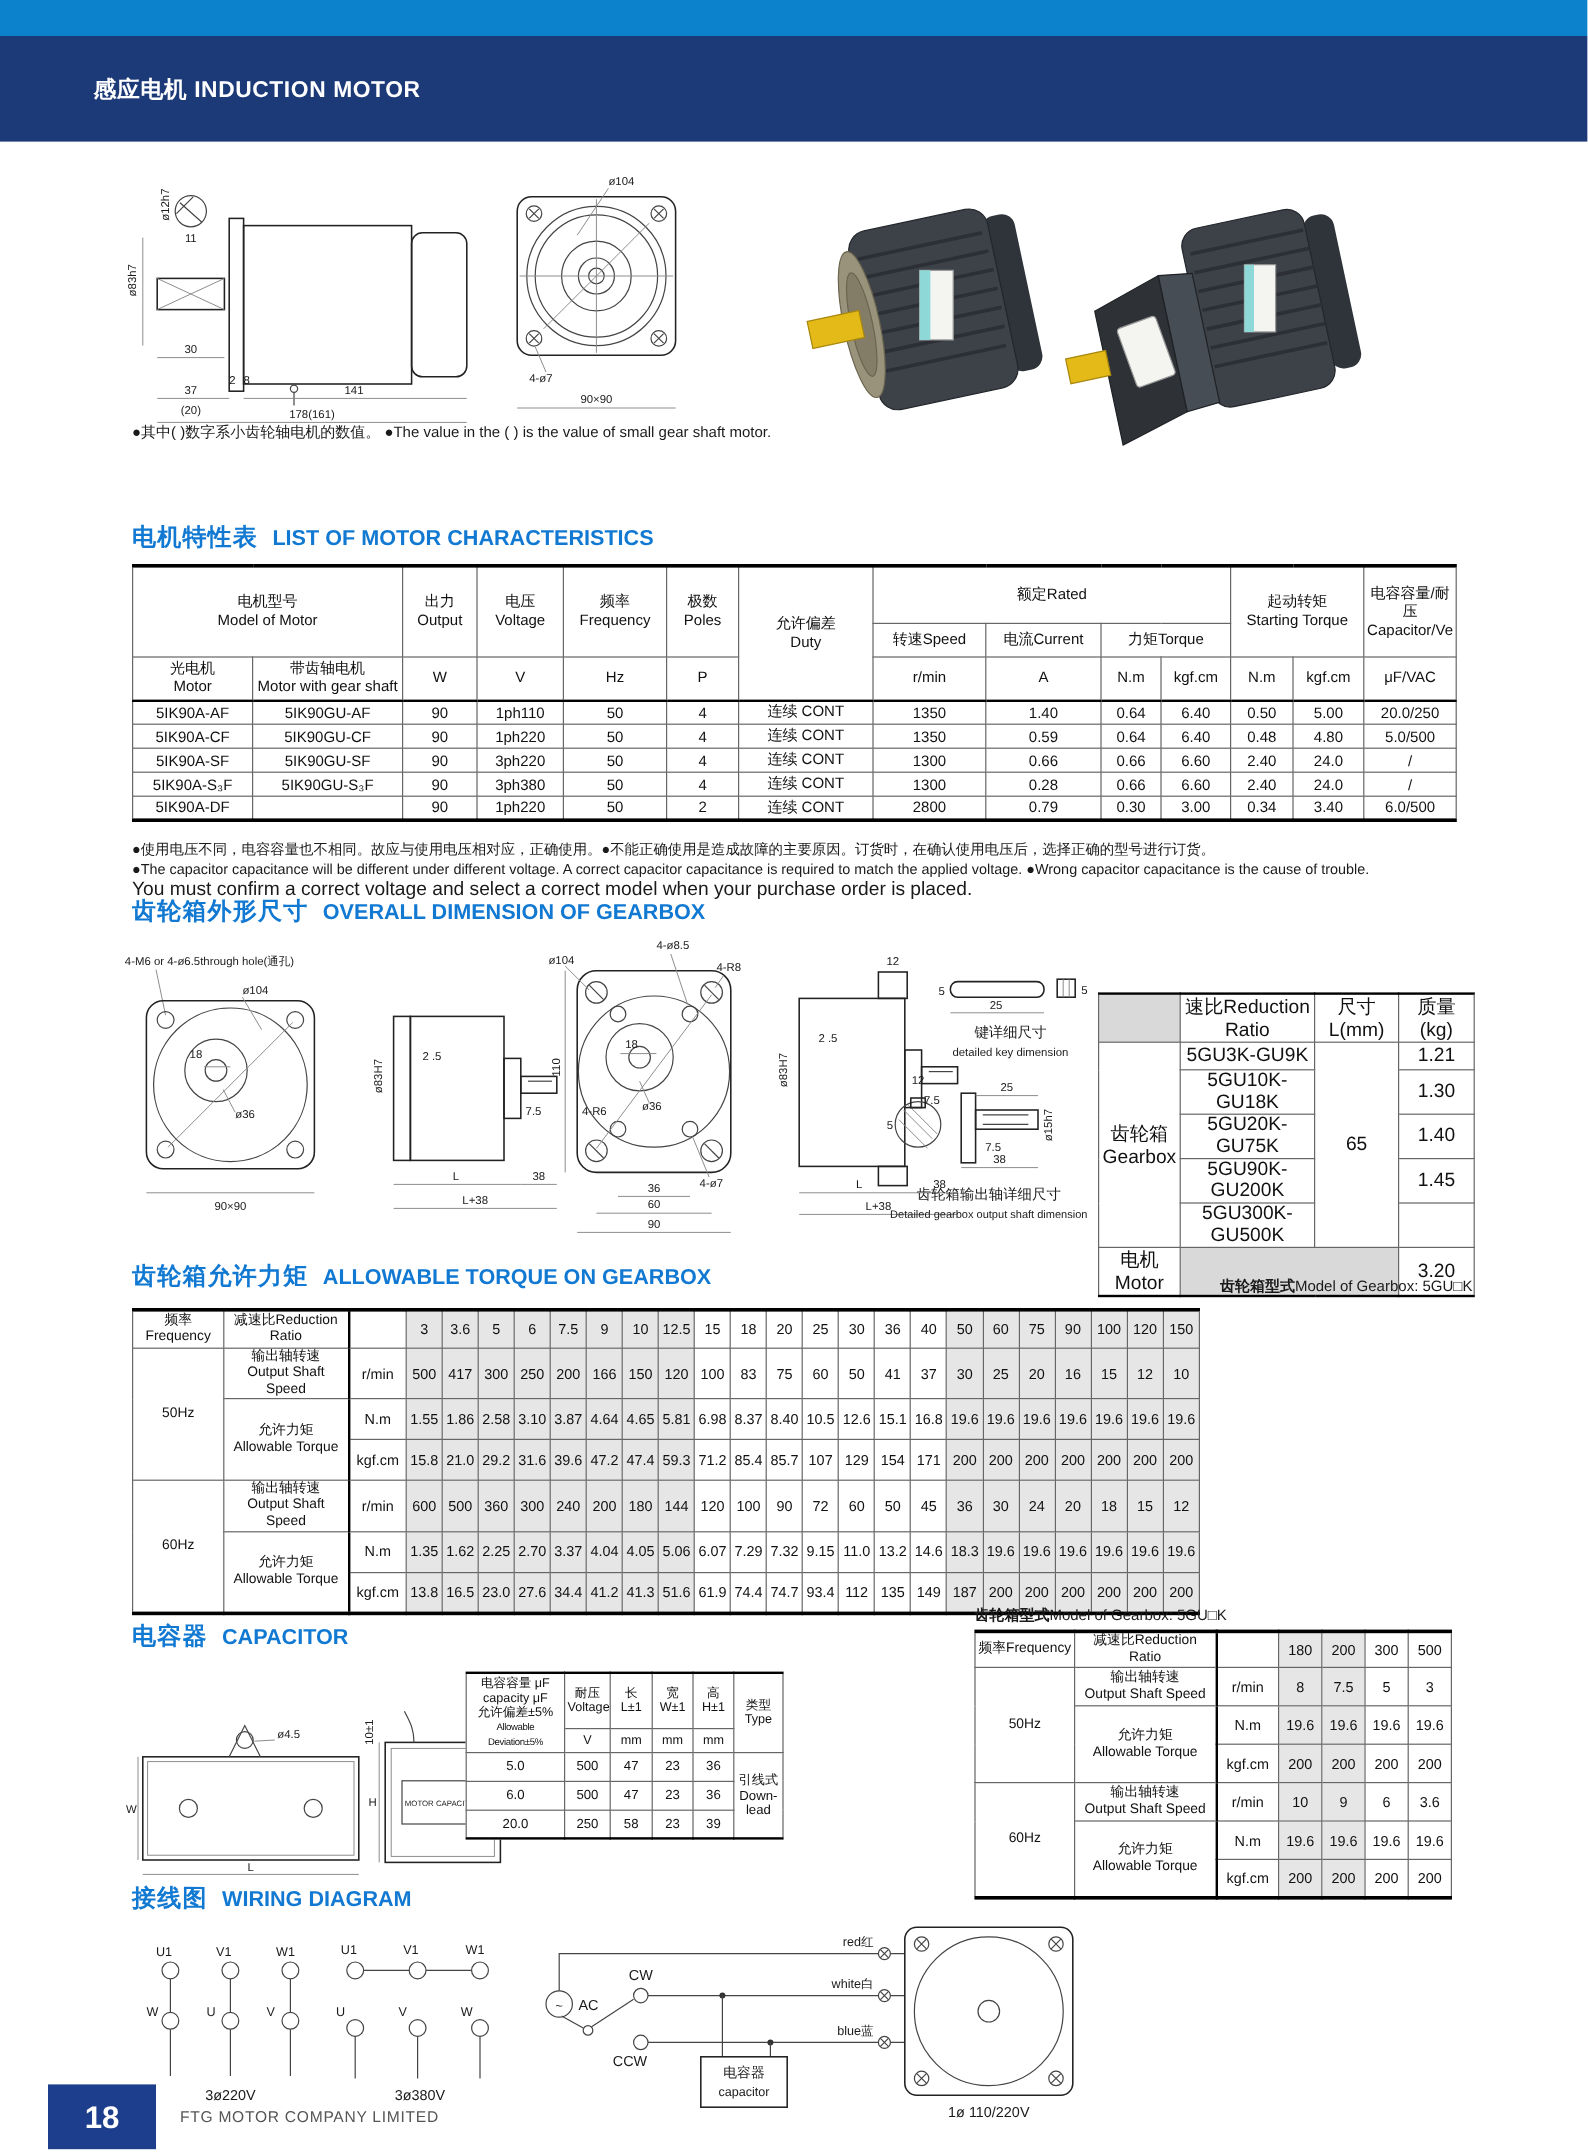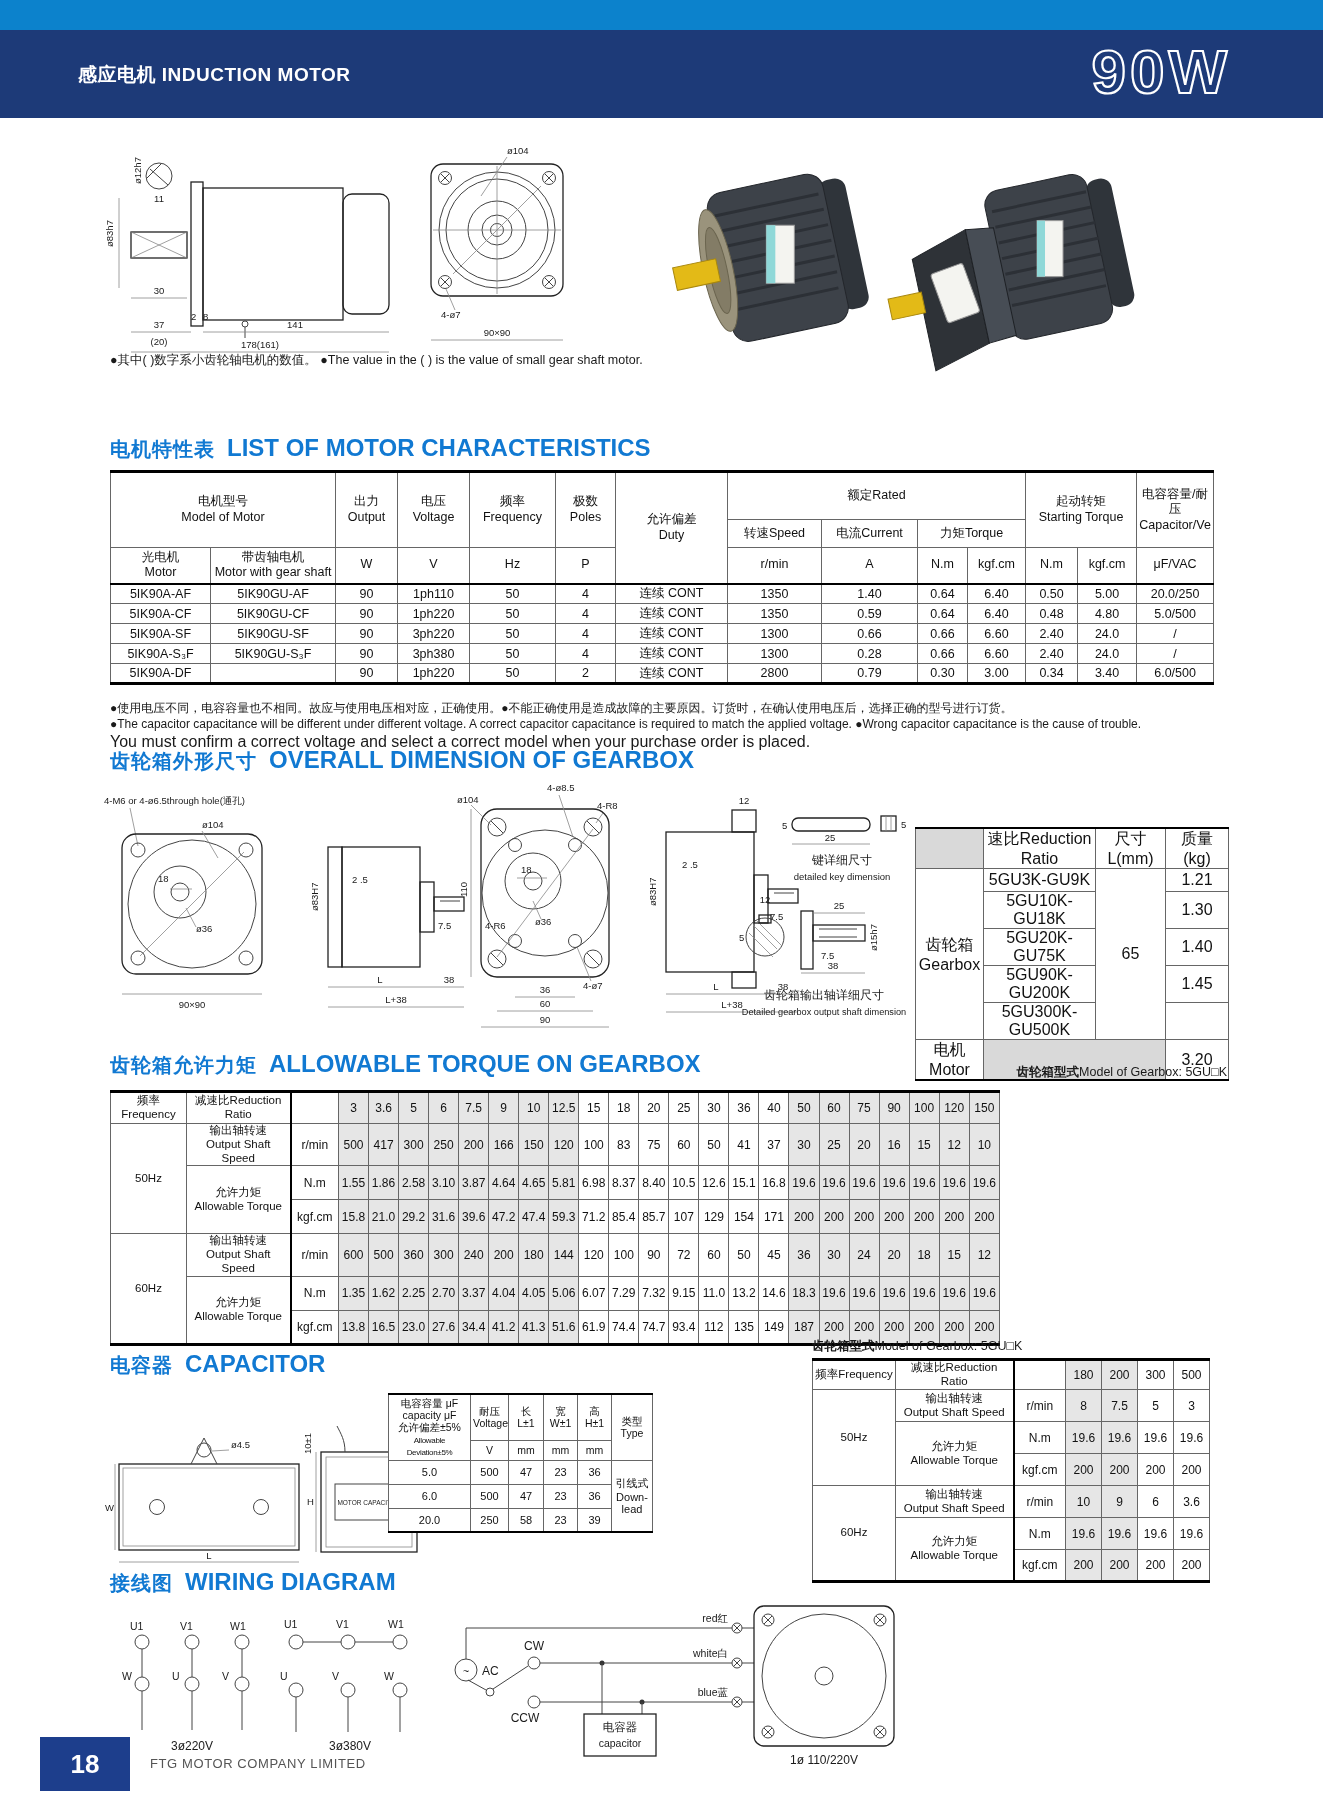--- a/index.html
+++ b/index.html
@@ -4,21 +4,21 @@
 <style>
 *{margin:0;padding:0;box-sizing:border-box}
 body{width:1323px;height:1795px;position:relative;background:#fff;font-family:"Liberation Sans","DejaVu Sans",sans-serif;color:#111;overflow:hidden}
 .abs{position:absolute}
 .topbar{left:0;top:0;width:1323px;height:30px;background:#0c82cc}
 .navy{left:0;top:30px;width:1323px;height:88px;background:#1d3a78;color:#fff}
 .htitle{position:absolute;left:78px;top:32px;font-size:19px;font-weight:bold;letter-spacing:.5px}
 .watt{position:absolute;right:92px;top:6px;font-size:62px;font-weight:bold;letter-spacing:4px;color:transparent;-webkit-text-stroke:2.2px #fff}
 .sec{font-weight:bold;color:#1179d2;white-space:nowrap}
 .sec .cn{font-size:20px;margin-right:12px;letter-spacing:1px}
-.sec .en{font-size:24px}
+.sec .en{font-size:18px}
 .note{font-size:12.5px;color:#1a1a1a;white-space:nowrap}
 table{border-collapse:collapse;table-layout:fixed;background:#fff}
 th,td{border:1px solid #666;text-align:center;vertical-align:middle;font-weight:normal;padding:0 2px;overflow:hidden}
 .sh{background:#e6e6e6}
 
 .ch{width:1103px;font-size:12.5px;border-top:3px solid #000;border-bottom:3px solid #000}
 .ch th{font-size:12.5px;line-height:1.25}
 .ch .r1{height:48px}.ch .r2{height:28px}.ch .r3{height:36px}
 .ch tbody tr{height:20px}
 .ch tbody tr:first-child td{border-top:2.5px solid #000}
@@ -52,21 +52,20 @@
 .cap-en{font-size:9.5px}
 .mid{text-anchor:middle}
 .end{text-anchor:end}
 </style>
 </head>
 <body>
 
 <div class="abs topbar"></div>
 <div class="abs navy">
   <div class="htitle"><span>感应电机</span> <span>INDUCTION MOTOR</span></div>
-  <div class="watt">90W</div>
 </div>
 
 <svg style="left:95px;top:140px" width="300" height="225" viewBox="0 0 300 225">
   <circle class="ln" cx="64" cy="36" r="13"></circle>
     <path class="ln" d="M55,29 L73,45 M52,38 L66,24"></path>
   <text class="mid s9" x="64" y="62">11</text>
   <text class="s9" x="46" y="44" transform="rotate(-90 46 44)">ø12h7</text>
   <text class="s9" x="18" y="107" transform="rotate(-90 18 107)">ø83h7</text>
   <line class="lt" x1="24" y1="58" x2="24" y2="148"></line>
   <rect class="bd" x="36" y="92" width="56" height="26"></rect>

